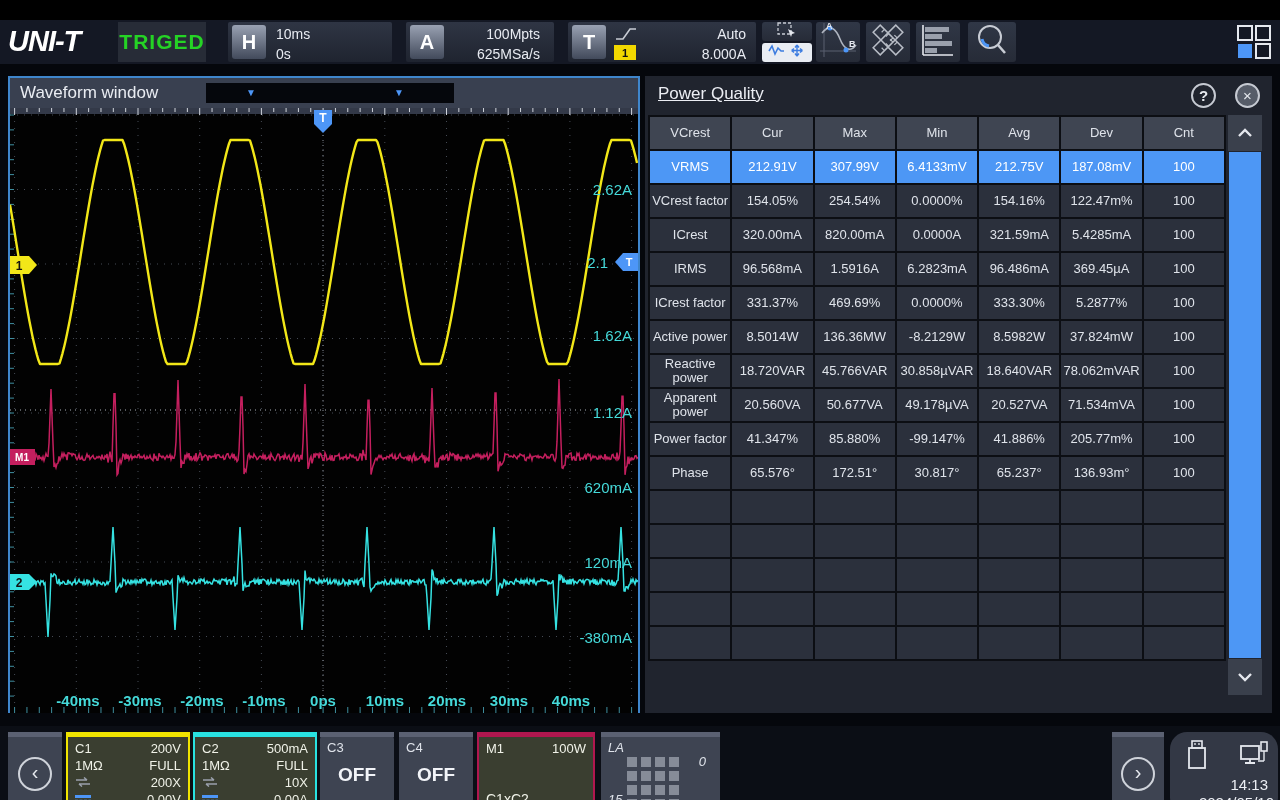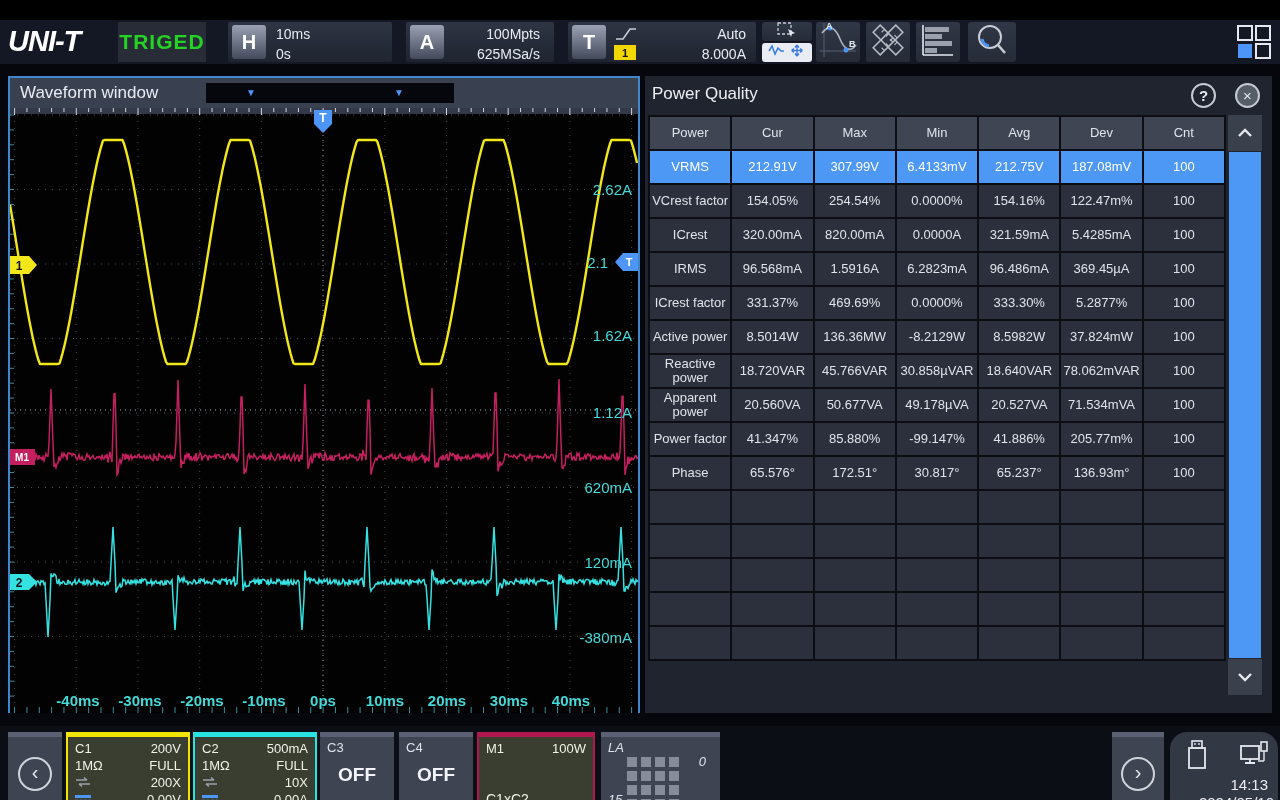--- a/index.html
+++ b/index.html
@@ -30,21 +30,21 @@
   .wave-title{position:absolute;left:0;top:0;right:0;height:30px;background:#394050;color:#e9ecf2;
               font-size:17px;line-height:30px;padding-left:10px;}
   .wave-dd{position:absolute;left:196px;top:5px;width:248px;height:20px;background:#05070c;}
   .wave-dd .dd-arrow{position:absolute;top:4px;color:#4d96f7;font-size:10px;line-height:12px;}
   .plot{position:absolute;left:0;top:30px;width:628px;height:605px;background:#020202;overflow:hidden;}
   .amp-label{position:absolute;font-size:15px;color:#45d9d9;text-align:right;width:80px;}
   .time-label{position:absolute;top:584px;width:64px;text-align:center;font-size:15px;color:#45d9d9;font-weight:bold;}
 
   
   .pq-panel{position:absolute;left:645px;top:56px;width:627px;height:637px;background:#20242e;}
-  .pq-header{position:absolute;left:0;top:0;right:0;height:38px;color:#eceef4;font-size:17px;line-height:36px;padding-left:7px;}
+  .pq-header{position:absolute;left:0;top:0;right:0;height:38px;color:#eceef4;font-size:17px;line-height:36px;padding-left:13px;text-decoration:underline;}
   .pq-circle{position:absolute;top:7px;width:25px;height:25px;border:2px solid #c6cad2;border-radius:50%;
              color:#e7eaef;display:flex;align-items:center;justify-content:center;}
   .pq-help{right:56px;font-size:15px;font-weight:bold;}
   .pq-close{right:12px;background:#565c68;font-size:15px;}
   .pq-table{position:absolute;left:3px;top:39px;border-collapse:collapse;table-layout:fixed;width:578px;}
   .pq-table th,.pq-table td{border:2px solid #0c0e13;height:34px;font-size:13px;color:#dfe3ea;text-align:center;
       padding:0 2px;overflow:hidden;line-height:14px;font-weight:normal;}
   .pq-table th{background:#3f4552;}
   .pq-table td{background:#2b303c;}
   .pq-table tr.hl td{background:#4d97f5;color:#fff;}
@@ -390,21 +390,21 @@
       <div class="pq-circle pq-help">
           <span>?</span>
         </div>
       <div class="pq-circle pq-close">
           <span>×</span>
         </div>
     </div>
     <table class="pq-table">
       <thead>
           <tr>
-            <th>Power</th>
+            <th>VCrest</th>
             <th>Cur</th>
             <th>Max</th>
             <th>Min</th>
             <th>Avg</th>
             <th>Dev</th>
             <th>Cnt</th>
           </tr>
         </thead>
       <tbody>
           <tr class="hl">

